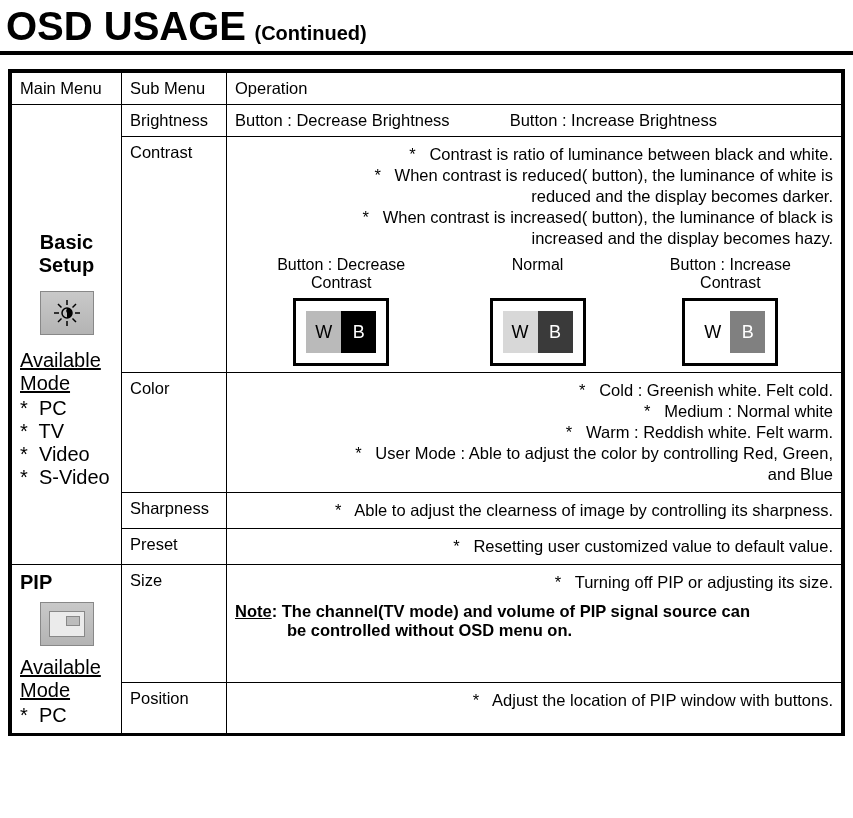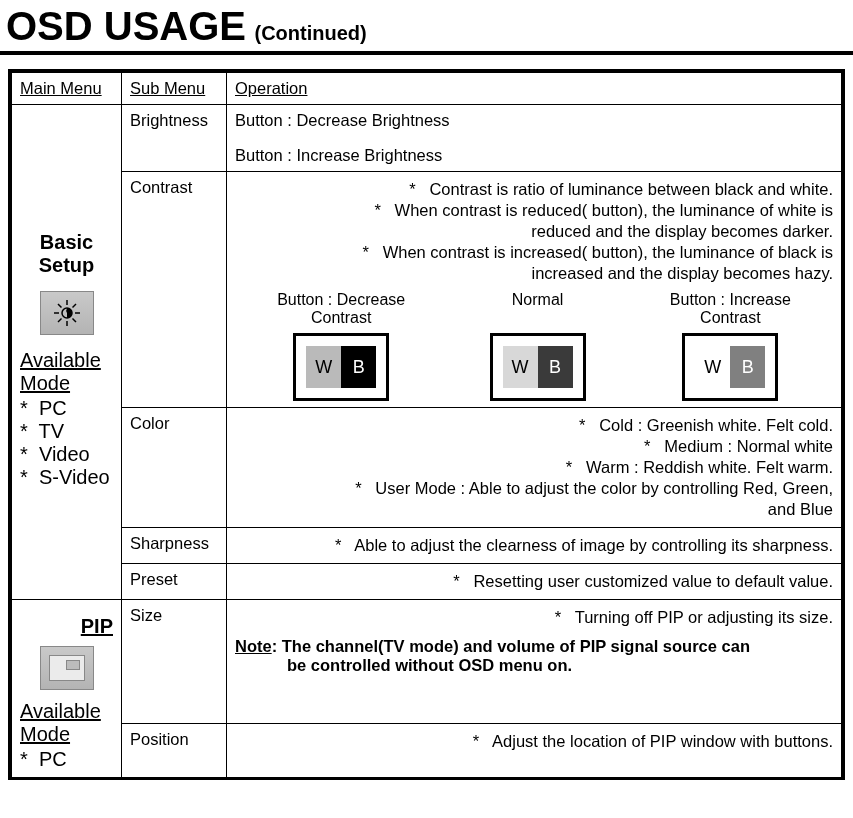--- a/index.html
+++ b/index.html
@@ -39,21 +39,20 @@
     border: 1px solid #000;
     padding: 6px 8px;
     vertical-align: top;
     text-align: left;
     font-weight: normal;
   }
   th.hdr {
     text-align: center;
     font-weight: normal;
     padding: 6px 4px;
-    text-decoration: underline;
   }
   td.sub {
     text-align: center;
     vertical-align: middle;
     width: 105px;
     margin-top: 32px;
   }
   td.mainmenu {
     width: 110px;
     vertical-align: top;
@@ -61,24 +60,23 @@
     font-size: 20px;
   }
   .mm-title {
     font-weight: bold;
     text-align: center;
     margin-top: 120px;
     margin-bottom: 14px;
   }
   .mm-title2 {
     font-weight: bold;
-    text-align: right;
-    margin-top: 9px;
+    text-align: left;
+    margin-top: 0;
     margin-bottom: 8px;
-    text-decoration: underline;
   }
   .mm-icon-bright {
     width: 54px;
     height: 44px;
     margin: 6px auto 14px auto;
     background: linear-gradient(#c9c9c9,#b4b4b4);
     border: 1px solid #888;
     position: relative;
   }
   .mm-icon-bright svg { position:absolute; left:50%; top:50%; transform:translate(-50%,-50%); }
@@ -95,21 +93,21 @@
     background:#ebebeb; border:1px solid #888;
   }
   .pip-small {
     position:absolute; right:4px; top:4px; width:14px; height:10px;
     background:#bcbcbc; border:1px solid #888;
   }
   .avail-label { text-decoration: underline; }
   .avail-list { margin-top:2px; }
   .avail-list div::before { content:"*  "; white-space:pre; }
   .op-brightness {
-    display:flex; gap:16px;flex-direction:column;
+    display:flex; gap:60px;
   }
   .bullets div { margin: 2px 0; text-align: right; }
   .bullets div.cont { padding-left: 28px; }
   .bullets div.star::before { content:"*   "; white-space:pre; }
   .contrast-demos {
     display:flex; justify-content: space-around; margin-top: 8px; align-items:flex-start;
   }
   .demo-col { text-align:center; font-size:16px; }
   .demo-box {
     width: 96px; height: 68px; border: 3px solid #000; margin: 6px auto 0 auto; padding:10px;

